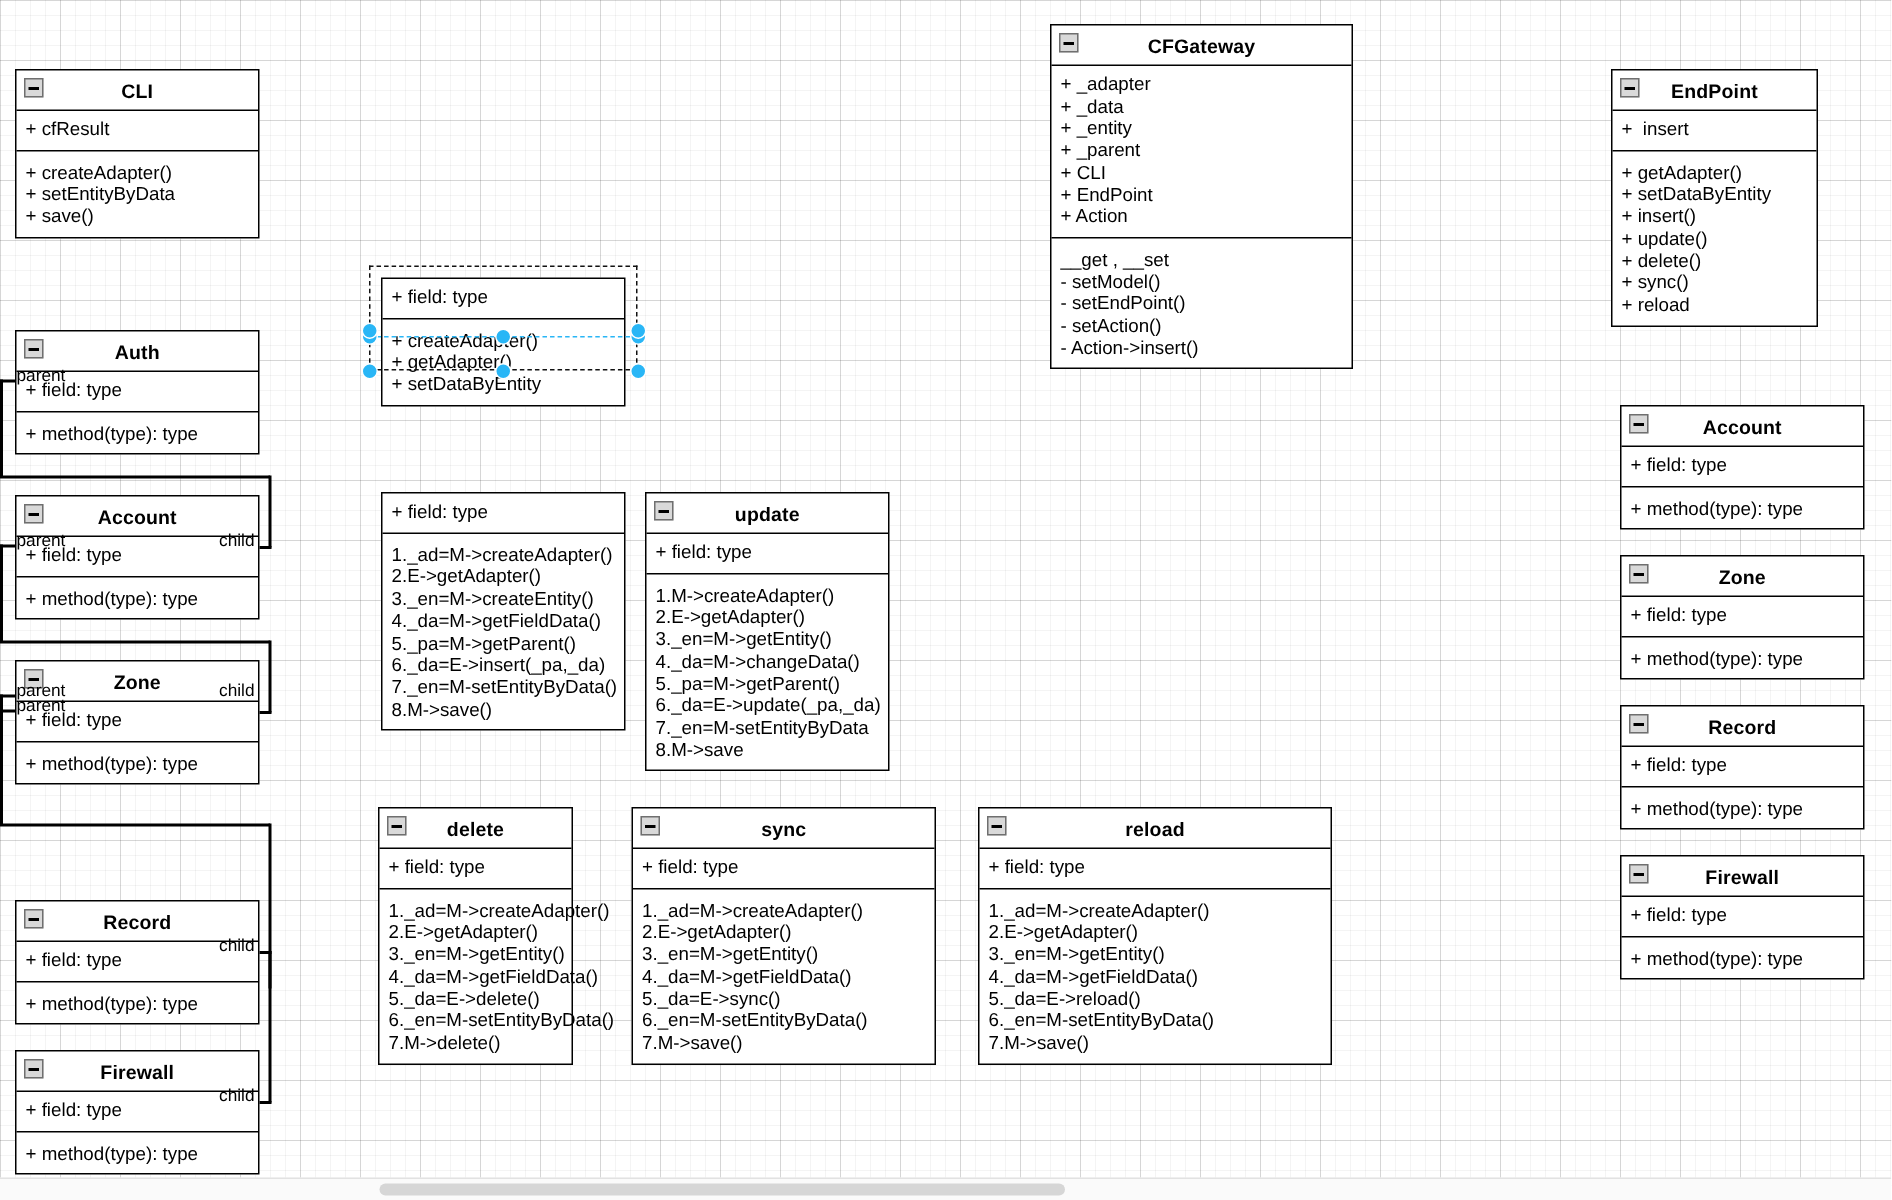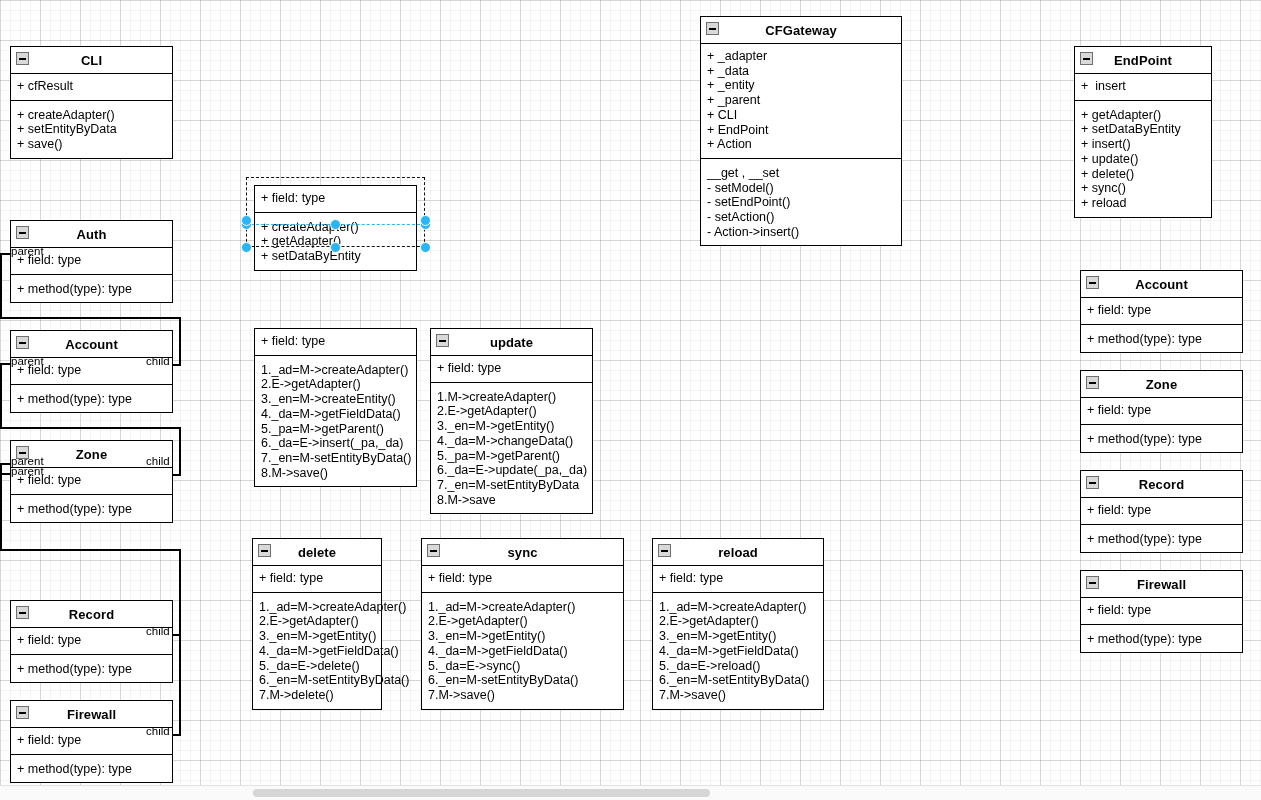--- a/index.html
+++ b/index.html
@@ -371,21 +371,21 @@
         <div class="ops">
           <div class="line">1._ad=M-&gt;createAdapter()</div>
           <div class="line">2.E-&gt;getAdapter()</div>
           <div class="line">3._en=M-&gt;getEntity()</div>
           <div class="line">4._da=M-&gt;getFieldData()</div>
           <div class="line">5._da=E-&gt;sync()</div>
           <div class="line">6._en=M-setEntityByData()</div>
           <div class="line">7.M-&gt;save()</div>
         </div>
       </div>
-      <div class="uml" style="left: 652px; top: 538px; width: 172px;">
+      <div class="uml" style="left: 652px; top: 538px; width: 236px;">
         <div class="title-bar">
           <span class="collapse-icon"></span>
           <span class="cls-name">reload</span>
         </div>
         <div class="attrs">
           <div class="line">+ field: type</div>
         </div>
         <div class="ops">
           <div class="line">1._ad=M-&gt;createAdapter()</div>
           <div class="line">2.E-&gt;getAdapter()</div>

